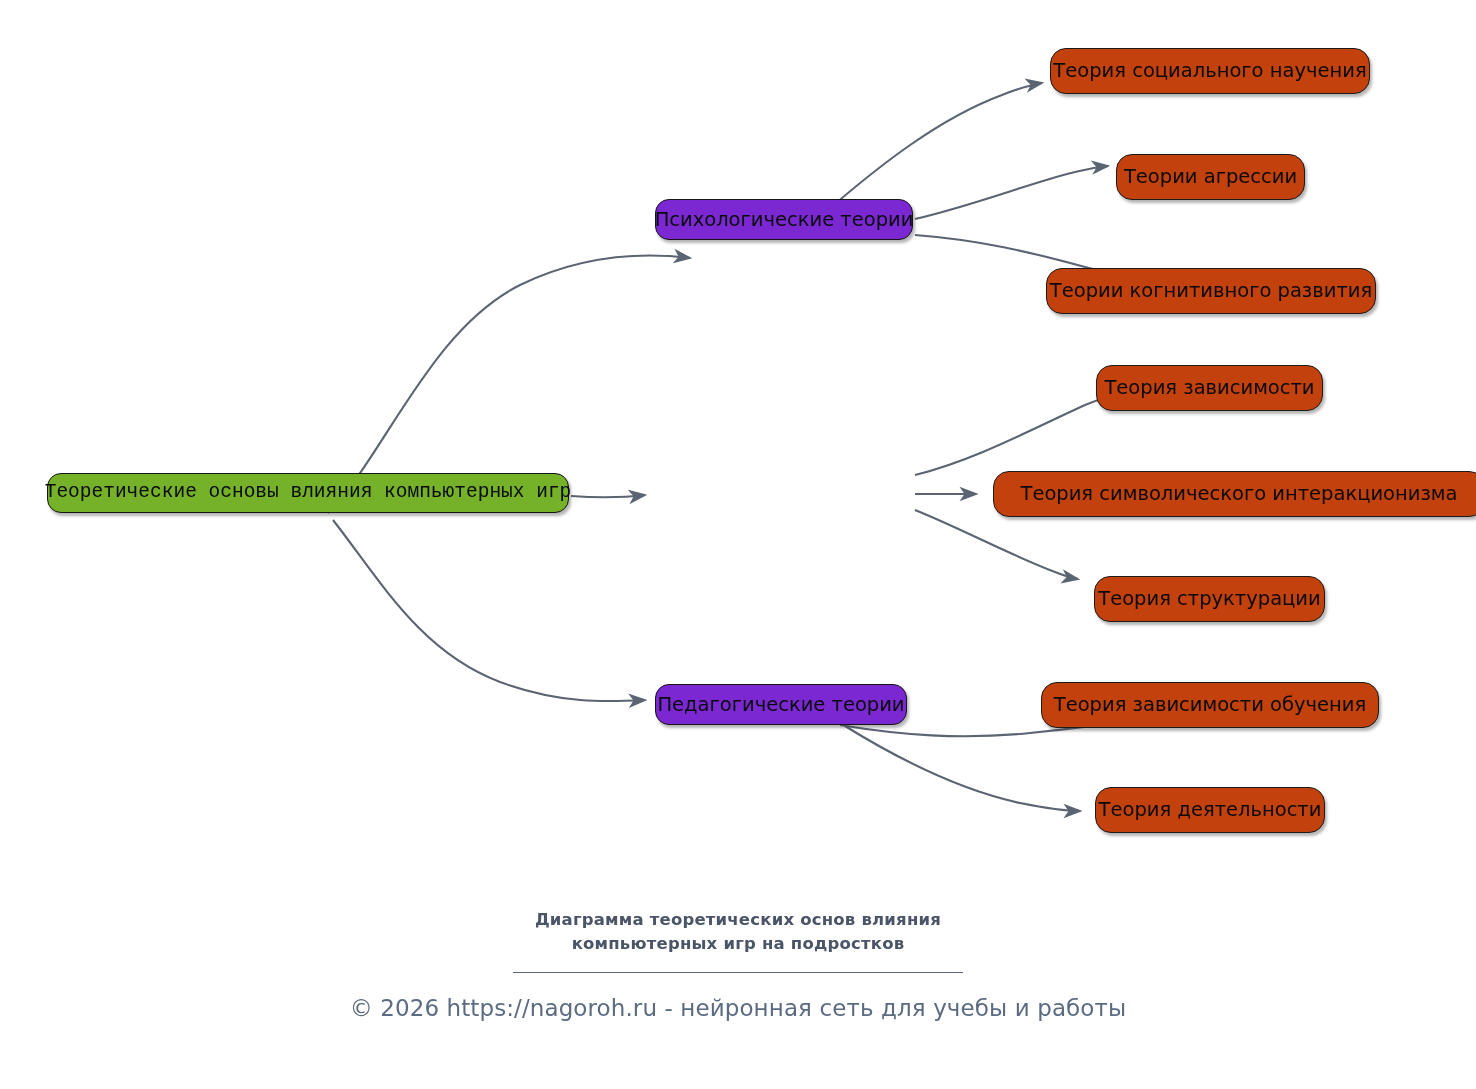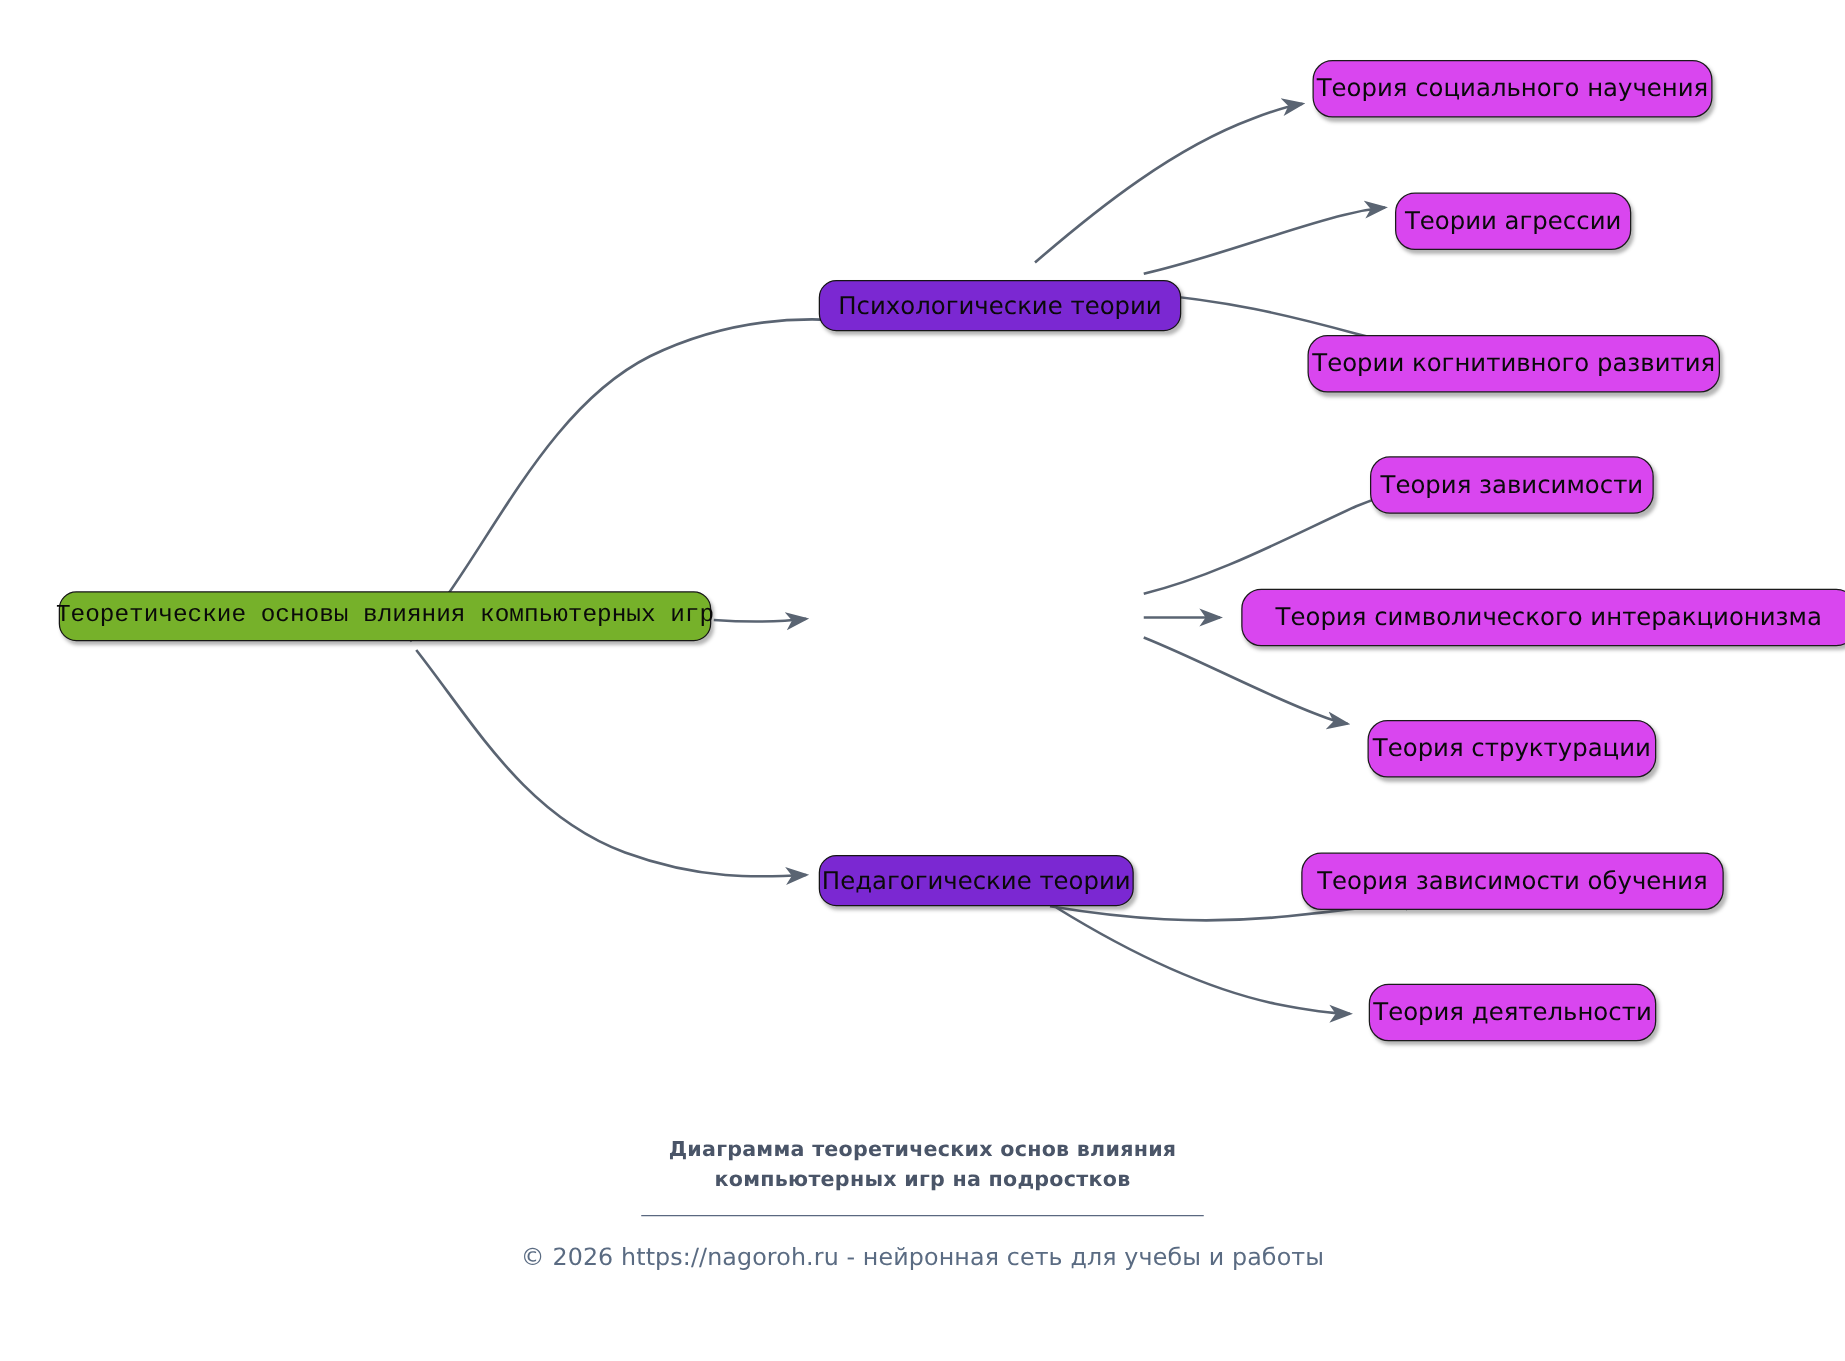--- a/index.html
+++ b/index.html
@@ -49,21 +49,21 @@
     color: #0a0a0a;
     font-size: 19.5px;
   }
   .node.branch {
     background: #7B28D2;
     border: 1.6px solid #151515;
     color: #0a0a0a;
     font-size: 19.5px;
   }
   .node.leaf {
-    background: #d946ef;
+    background: #c2410c;
     border: 1.9px solid #1b1b1b;
     color: #0a0a0a;
     font-size: 19.5px;
     border-radius: 16px;
   }
   
   #footer {
     position: absolute;
     left: 0;
     top: 908px;
@@ -79,21 +79,21 @@
   }
   #footer-rule {
     width: 450px;
     height: 0;
     margin: 16px auto 0 auto;
     border-top: 1.6px solid #5a6880;
   }
   #footer-copyright {
     margin-top: 22px;
     color: #5A6B82;
-    font-size: 19px;
+    font-size: 23px;
     letter-spacing: 0.1px;
   }
 </style>
 </head>
 <body>
 
 <div id="canvas">
 
   <svg id="edge-layer" viewBox="0 0 1476 1089" xmlns="http://www.w3.org/2000/svg">
     <defs>
@@ -119,21 +119,21 @@
 
       <path d="M 840 725 C 900 735 960 740 1030 733 C 1090 727 1120 722 1140 719"></path>
       <path d="M 845 726 C 900 760 960 790 1020 803 C 1055 810 1070 811 1080 811"></path>
     </g>
   </svg>
 
   <div class="node root" style="left:47px; top:473px; width:522px; height:40px;font-family:Liberation Mono, monospace;">
     <span class="node-label">Теоретические основы влияния компьютерных игр</span>
   </div>
 
-  <div class="node branch" style="left:655px; top:224px; width:290px; height:41px;">
+  <div class="node branch" style="left:655px; top:199px; width:258px; height:41px;">
     <span class="node-label">Психологические теории</span>
   </div>
 
 
   <div class="node branch" style="left:655px; top:684px; width:252px; height:41px;">
     <span class="node-label">Педагогические теории</span>
   </div>
 
   <div class="node leaf" style="left:1050px; top:48px; width:320px; height:46px;">
     <span class="node-label">Теория социального научения</span>

